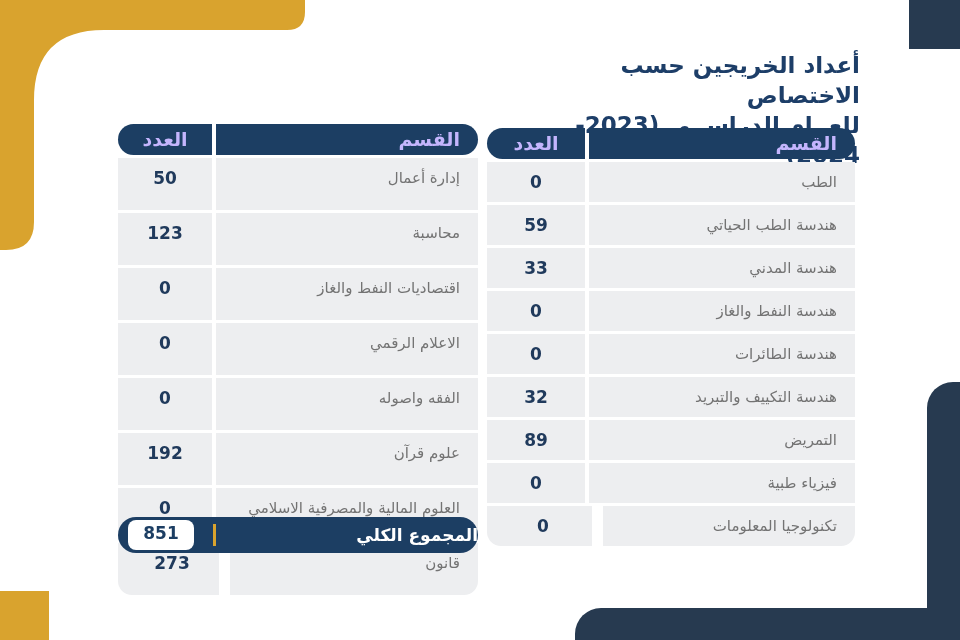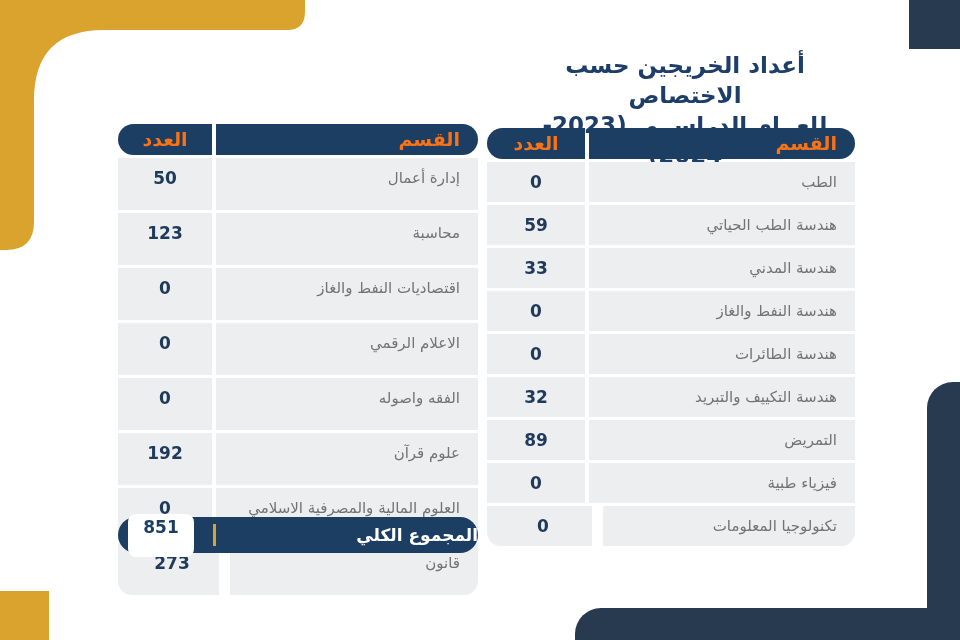--- a/index.html
+++ b/index.html
@@ -12,29 +12,29 @@
   }
   
   .gold-corner-svg{position:absolute;left:0;top:0;}
   .navy-top-right{position:absolute;left:909px;top:0;width:51px;height:49px;background:#273a50;}
   .navy-br-vert{position:absolute;left:927px;top:382px;width:33px;height:258px;background:#273a50;border-top-left-radius:26px;}
   .navy-br-horiz{position:absolute;left:575px;top:608px;width:385px;height:32px;background:#273a50;border-top-left-radius:26px;}
   .gold-bottom-left{position:absolute;left:0;top:591px;width:49px;height:49px;background:#d9a32e;}
   
   .title{
     position:absolute;right:100px;top:50px;width:350px;
-    direction:rtl;text-align:center;
+    direction:rtl;text-align:right;
     color:#1d3e68;font-weight:bold;font-size:23px;line-height:30px;
   }
   
   .table{position:absolute;direction:rtl;}
   .t-right{left:487px;top:128px;width:368px;}
   .t-left{left:118px;top:124px;width:360px;}
   .thead{display:flex;gap:4px;height:31px;}
-  .th{background:#1c3e63;color:#f97316;font-weight:bold;font-size:19px;line-height:31px;}
+  .th{background:#1c3e63;color:#c4b5fd;font-weight:bold;font-size:19px;line-height:31px;}
   .th-dept{flex:1;padding-right:18px;border-top-right-radius:16px;border-bottom-right-radius:16px;}
   .th-num{text-align:center;border-top-left-radius:16px;border-bottom-left-radius:16px;}
   .t-right .th-num,.t-right .td-num{width:98px;}
   .t-left  .th-num,.t-left  .td-num{width:94px;}
   .trow{display:flex;gap:4px;margin-top:3px;}
   .td{background:#edeef0;}
   .t-right .td{height:40px;line-height:40px;}
   .t-left  .td{height:52px;line-height:41px;}
   .td-dept{flex:1;padding-right:18px;color:#737373;font-size:15px;white-space:nowrap;overflow:hidden;}
   .td-num{text-align:center;color:#203a5c;font-weight:bold;font-size:17px;}
@@ -43,21 +43,21 @@
   
   .total-bar{
     position:absolute;left:118px;top:517px;width:360px;height:36px;
     background:#1c3e63;border-radius:18px;
     display:flex;direction:rtl;align-items:center;
     padding:0;box-sizing:border-box;
   }
   .total-label{flex:1;text-align:right;color:#ffffff;font-weight:bold;font-size:17px;}
   .total-divider{width:3px;height:22px;background:#d9a32e;margin-left:19px;}
   .total-value-box{
-    width:66px;height:43px;margin-left:10px;background:#ffffff;border-radius:8px;
+    width:66px;height:30px;margin-left:10px;background:#ffffff;border-radius:8px;
     color:#1c3e63;font-weight:bold;font-size:17px;text-align:center;line-height:27px;
   }
 </style>
 </head>
 <body>
 
 <div class="canvas">
 
   <svg class="gold-corner-svg" width="305" height="250" viewBox="0 0 305 250">
     <path d="M0 0 H305 V12 Q305 30 287 30 H104 Q34 30 34 100 V222 Q34 250 6 250 H0 Z" fill="#d9a32e"></path>

